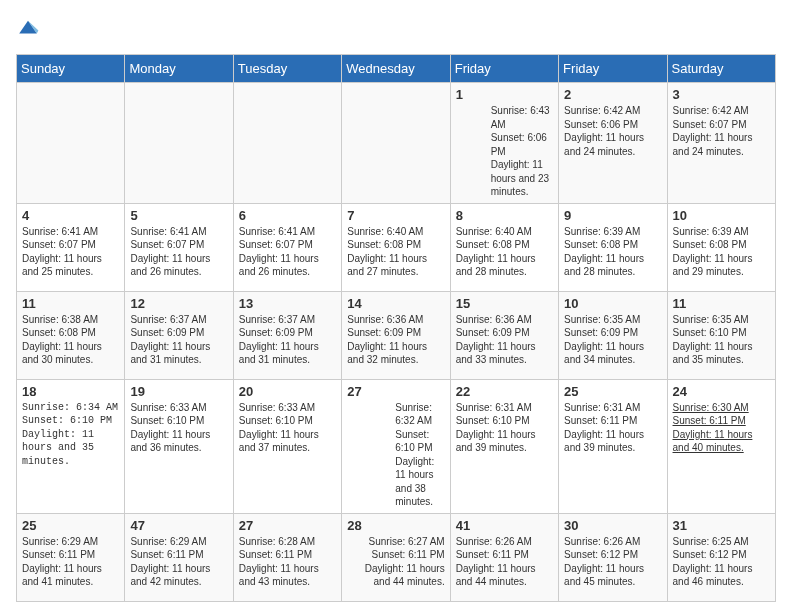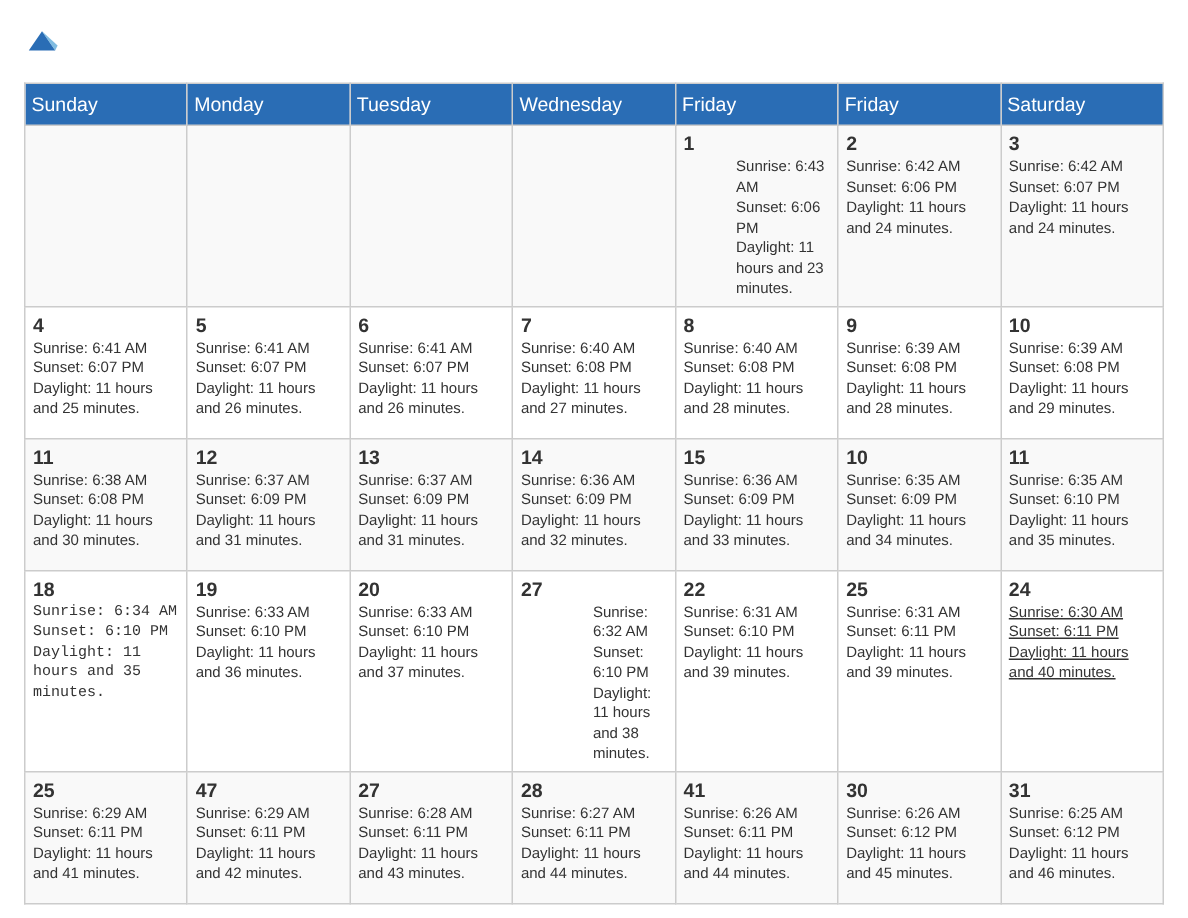--- a/index.html
+++ b/index.html
@@ -299,21 +299,21 @@
 Daylight: 11 hours and 42 minutes.</div>
         </td>
         <td>
           <span class="day-number">27</span>
           <div class="day-info" style="white-space: pre-line;">Sunrise: 6:28 AM
 Sunset: 6:11 PM
 Daylight: 11 hours and 43 minutes.</div>
         </td>
         <td>
           <span class="day-number">28</span>
-          <div class="day-info" style="white-space: pre-line;">Sunrise: 6:27 AM
+          <div class="day-info" style="white-space: pre-line; text-align: right;">Sunrise: 6:27 AM
 Sunset: 6:11 PM
 Daylight: 11 hours and 44 minutes.</div>
         </td>
         <td>
           <span class="day-number">41</span>
           <div class="day-info" style="white-space: pre-line;">Sunrise: 6:26 AM
 Sunset: 6:11 PM
 Daylight: 11 hours and 44 minutes.</div>
         </td>
         <td>

